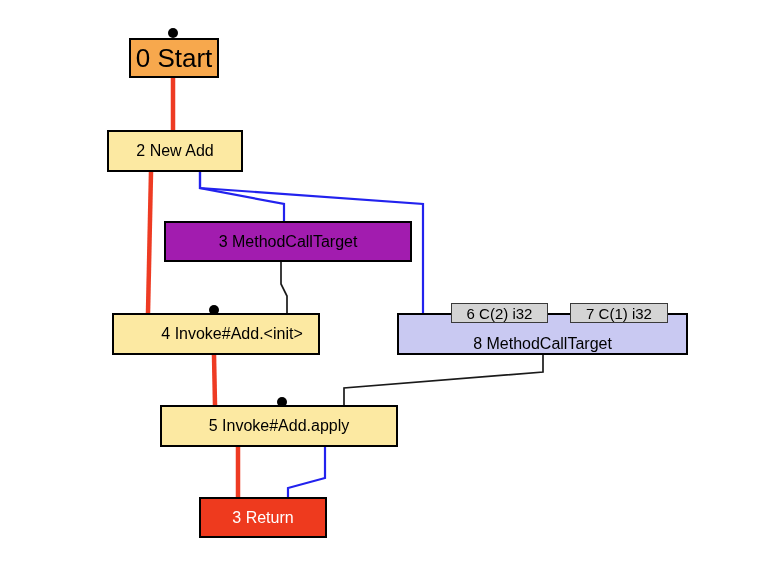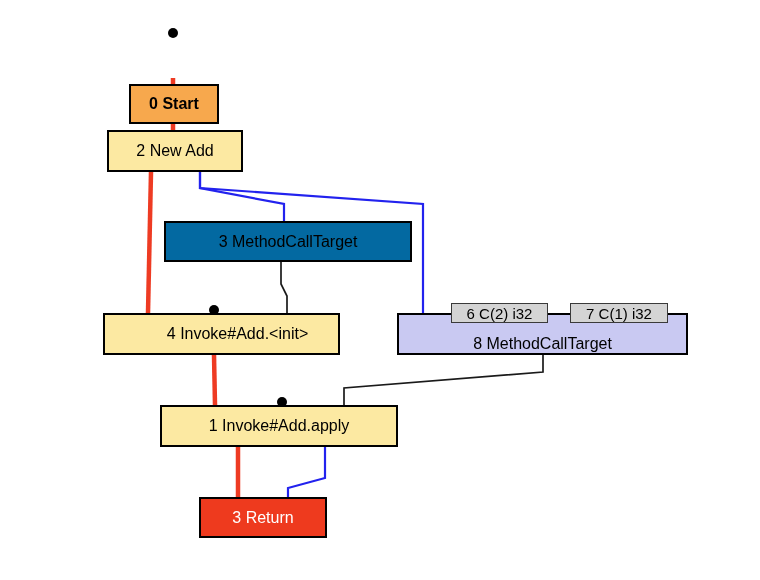--- a/index.html
+++ b/index.html
@@ -28,21 +28,21 @@
     box-sizing: border-box;
     border: 2.3px solid #000000;
     display: flex;
     align-items: center;
     justify-content: center;
     font-size: 16px;
     color: #000000;
     white-space: nowrap;
     cursor: default;
   }
-  .node.bold { font-weight: bold; font-size: 16px; margin-top: 46px; }
+  .node.bold { font-weight: normal; font-size: 26px; }
   .slot {
     position: absolute;
     box-sizing: border-box;
     border: 1.5px solid #3a3a3a;
     display: flex;
     align-items: center;
     justify-content: center;
     font-size: 15px;
     color: #000000;
     white-space: nowrap;
@@ -63,31 +63,31 @@
       <polyline points="281,262 281,284 287,296 287,313" fill="none" stroke="#1a1a1a" stroke-width="1.7" stroke-linejoin="miter"></polyline>
       <polyline points="543,355 543,372 344,388 344,405" fill="none" stroke="#1a1a1a" stroke-width="1.7" stroke-linejoin="miter"></polyline>
     </svg>
   <div class="layer" id="node-layer">
       <div class="node bold" style="left: 129px; top: 38px; width: 90px; height: 40px; background: rgb(247, 168, 77);">
         <span>0 Start</span>
       </div>
       <div class="node" style="left: 107px; top: 130px; width: 136px; height: 42px; background: rgb(252, 233, 162);">
         <span>2 New Add</span>
       </div>
-      <div class="node" style="left: 164px; top: 221px; width: 248px; height: 41px; background: #0369a1;">
+      <div class="node" style="left: 164px; top: 221px; width: 248px; height: 41px; background: #a21caf;">
         <span>3 MethodCallTarget</span>
       </div>
-      <div class="node" style="left: 103px; top: 313px; width: 237px; height: 42px; background: rgb(252, 233, 162); padding-left: 32px;">
+      <div class="node" style="left: 112px; top: 313px; width: 208px; height: 42px; background: rgb(252, 233, 162); padding-left: 32px;">
         <span>4 Invoke#Add.&lt;init&gt;</span>
       </div>
       <div class="node" style="left: 397px; top: 313px; width: 291px; height: 42px; background: rgb(201, 201, 242); align-items: flex-end;">
         <span>8 MethodCallTarget</span>
       </div>
       <div class="node" style="left: 160px; top: 405px; width: 238px; height: 42px; background: rgb(252, 233, 162);">
-        <span>1 Invoke#Add.apply</span>
+        <span>5 Invoke#Add.apply</span>
       </div>
       <div class="node" style="left: 199px; top: 497px; width: 128px; height: 41px; background: rgb(238, 58, 30); color: rgb(255, 255, 255);">
         <span>3 Return</span>
       </div>
       <div class="slot" style="left: 451px; top: 303px; width: 97px; height: 20px; background: rgb(212, 212, 212);">
         <span>6 C(2) i32</span>
       </div>
       <div class="slot" style="left: 570px; top: 303px; width: 98px; height: 20px; background: rgb(212, 212, 212);">
         <span>7 C(1) i32</span>
       </div>

